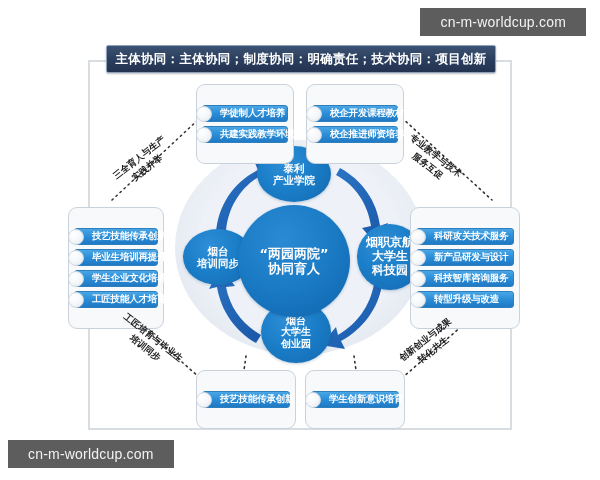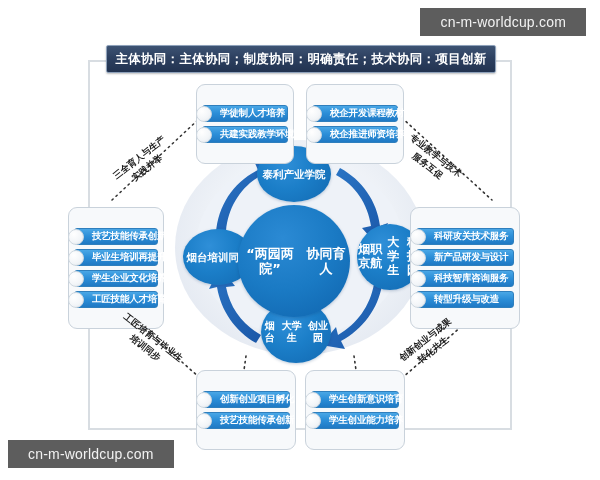--- a/index.html
+++ b/index.html
@@ -76,21 +76,21 @@
     background: #eef2f8;
     z-index: 6;
   }
 
   
   .node {
     position: absolute;
     border-radius: 50%;
     background: radial-gradient(circle at 38% 30%, #2f8fd8 0%, #1b7ec8 45%, #1268b0 100%);
     color: #ffffff;
-    display: flex; 
+    display: flex; flex-direction: column;
     align-items: center; justify-content: center;
     text-align: center;
     font-weight: bold;
     line-height: 1.16;
     z-index: 14;
     box-shadow: 0 1px 3px rgba(20,60,110,.25);
   }
   #node-center {
     left: 238px; top: 205px; width: 112px; height: 112px;
     font-size: 13px;
@@ -265,27 +265,25 @@
   </div>
 
   <div class="panel" id="panel-right">
     <div class="pill">科研攻关技术服务</div>
     <div class="pill">新产品研发与设计</div>
     <div class="pill">科技智库咨询服务</div>
     <div class="pill">转型升级与改造</div>
   </div>
 
   <div class="panel" id="panel-bot-left">
-    <div class="pill">创新创业项目孵化</div>
     <div class="pill">技艺技能传承创新</div>
   </div>
 
   <div class="panel" id="panel-bot-right">
     <div class="pill">学生创新意识培育</div>
-    <div class="pill">学生创业能力培养</div>
   </div>
 
   <div class="diag" id="diag-tl">
     <div>三全育人与生产</div>
     <div>实践并举</div>
   </div>
   <div class="diag" id="diag-tr">
     <div>专业教学与技术</div>
     <div>服务互促</div>
   </div>

